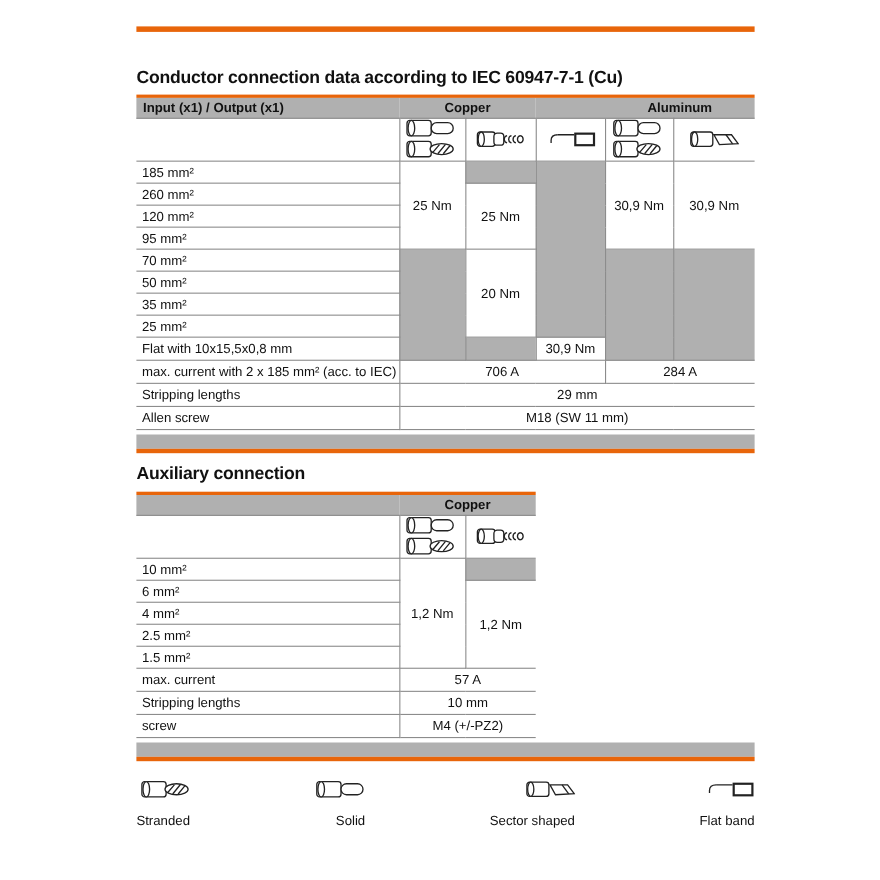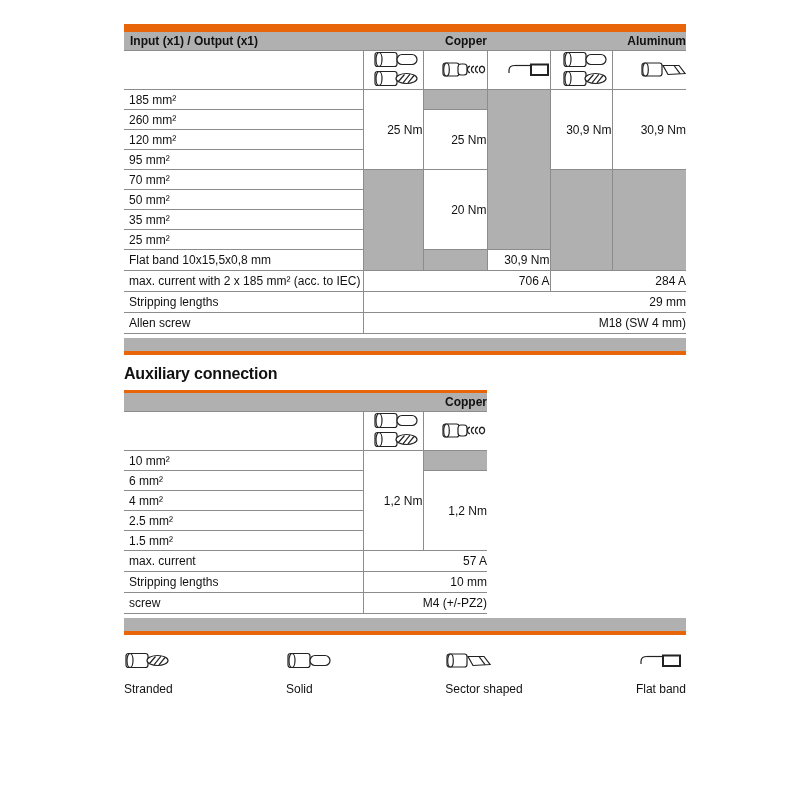--- a/index.html
+++ b/index.html
@@ -6,35 +6,35 @@
     font-family:"Liberation Sans", sans-serif; color:#111;}
   .content{position:relative;margin-left:124px;width:562px;}
   .orange-bar{background:#E8650A;height:5px;margin-top:24px;}
   .rule{background:#E8650A;height:3px;}
   .band{background:#B0B0B0;height:13px;margin-top:4px;}
   .band-rule{background:#E8650A;height:4px;}
   h1{font-size:16px;line-height:17px;font-weight:bold;margin:33px 0 7px 0;letter-spacing:-0.2px;}
   h2{font-size:16px;line-height:18px;font-weight:bold;margin:10px 0 7px 0;letter-spacing:-0.2px;}
   table{border-collapse:collapse;table-layout:fixed;width:562px;font-size:12px;}
   table.aux{width:363px;}
-  td{border:1px solid #8c8c8c;padding:0;text-align:right;vertical-align:middle;height:19px;
+  td{border:1px solid #8c8c8c;padding:0;text-align:center;vertical-align:middle;height:19px;
      line-height:12px;}
   td.lbl{border-left:none;text-align:left;padding-left:5px;}
   td.edge{border-right:none;}
   tr.hdr td{border:none;background:#B0B0B0;font-weight:bold;height:18px;border-bottom:1px solid #8c8c8c;}
   tr.hdr td.lbl{padding-left:6px;}
   tr.icons td{height:38px;}
   table.aux tr.icons td{height:37px;}
   td.blocked{background:#B0B0B0;}
   td.ftr{height:20px;}
   .st{fill:#fff;stroke:#222;stroke-width:1.2;}
   .ln{fill:none;stroke:#222;stroke-width:1.2;}
   .rect2{fill:#fff;stroke:#222;stroke-width:2;}
   .legend{margin-top:17px;display:flex;justify-content:space-between;align-items:flex-start;}
-  .legend-item{display:flex;flex-direction:column;align-items:flex-start;}
+  .legend-item{display:flex;flex-direction:column;align-items:flex-end;}
   .legend-item svg{display:block;}
   .legend-label{margin-top:14px;font-size:12px;line-height:13px;white-space:nowrap;}
 </style>
 </head>
 <body>
 
 <svg width="0" height="0" style="position:absolute" aria-hidden="true">
   <defs>
     <g id="g-solid">
       <rect x="2" y="1.5" width="22" height="14" rx="2.5" class="st"></rect>
@@ -64,20 +64,21 @@
       <path d="M23,4.5 L39,4.5 L45,12.5 L28,13.5 Z" class="st"></path>
       <path d="M34,4.5 L40,12.7" class="ln"></path>
     </g>
   </defs>
 </svg>
 
 <div class="content">
 
   <div class="orange-bar"></div>
 
+  <h1>Conductor connection data according to IEC 60947-7-1 (Cu)</h1>
 
   <div class="rule"></div>
   <table>
     <colgroup>
       <col style="width:239px">
         <col style="width:60px">
         <col style="width:64px">
       <col style="width:63px">
         <col style="width:62px">
         <col style="width:74px">
@@ -137,36 +138,36 @@
     <tr>
       <td class="lbl">50 mm²</td>
     </tr>
     <tr>
       <td class="lbl">35 mm²</td>
     </tr>
     <tr>
       <td class="lbl">25 mm²</td>
     </tr>
     <tr>
-      <td class="lbl ftr">Flat band 10x15,5x0,8 mm</td>
+      <td class="lbl ftr">Flat with 10x15,5x0,8 mm</td>
       <td class="blocked"></td>
       <td>30,9 Nm</td>
     </tr>
     <tr>
       <td class="lbl ftr">max. current with 2 x 185 mm² (acc. to IEC)</td>
       <td colspan="3">706 A</td>
       <td class="edge" colspan="2">284 A</td>
     </tr>
     <tr>
       <td class="lbl ftr">Stripping lengths</td>
       <td class="edge" colspan="5">29 mm</td>
     </tr>
     <tr>
       <td class="lbl ftr">Allen screw</td>
-      <td class="edge" colspan="5">M18 (SW 4 mm)</td>
+      <td class="edge" colspan="5">M18 (SW 11 mm)</td>
     </tr>
   </tbody>
     </table>
 
   <div class="band"></div>
   <div class="band-rule"></div>
 
   <h2>Auxiliary connection</h2>
 
   <div class="rule" style="width:363px"></div>

